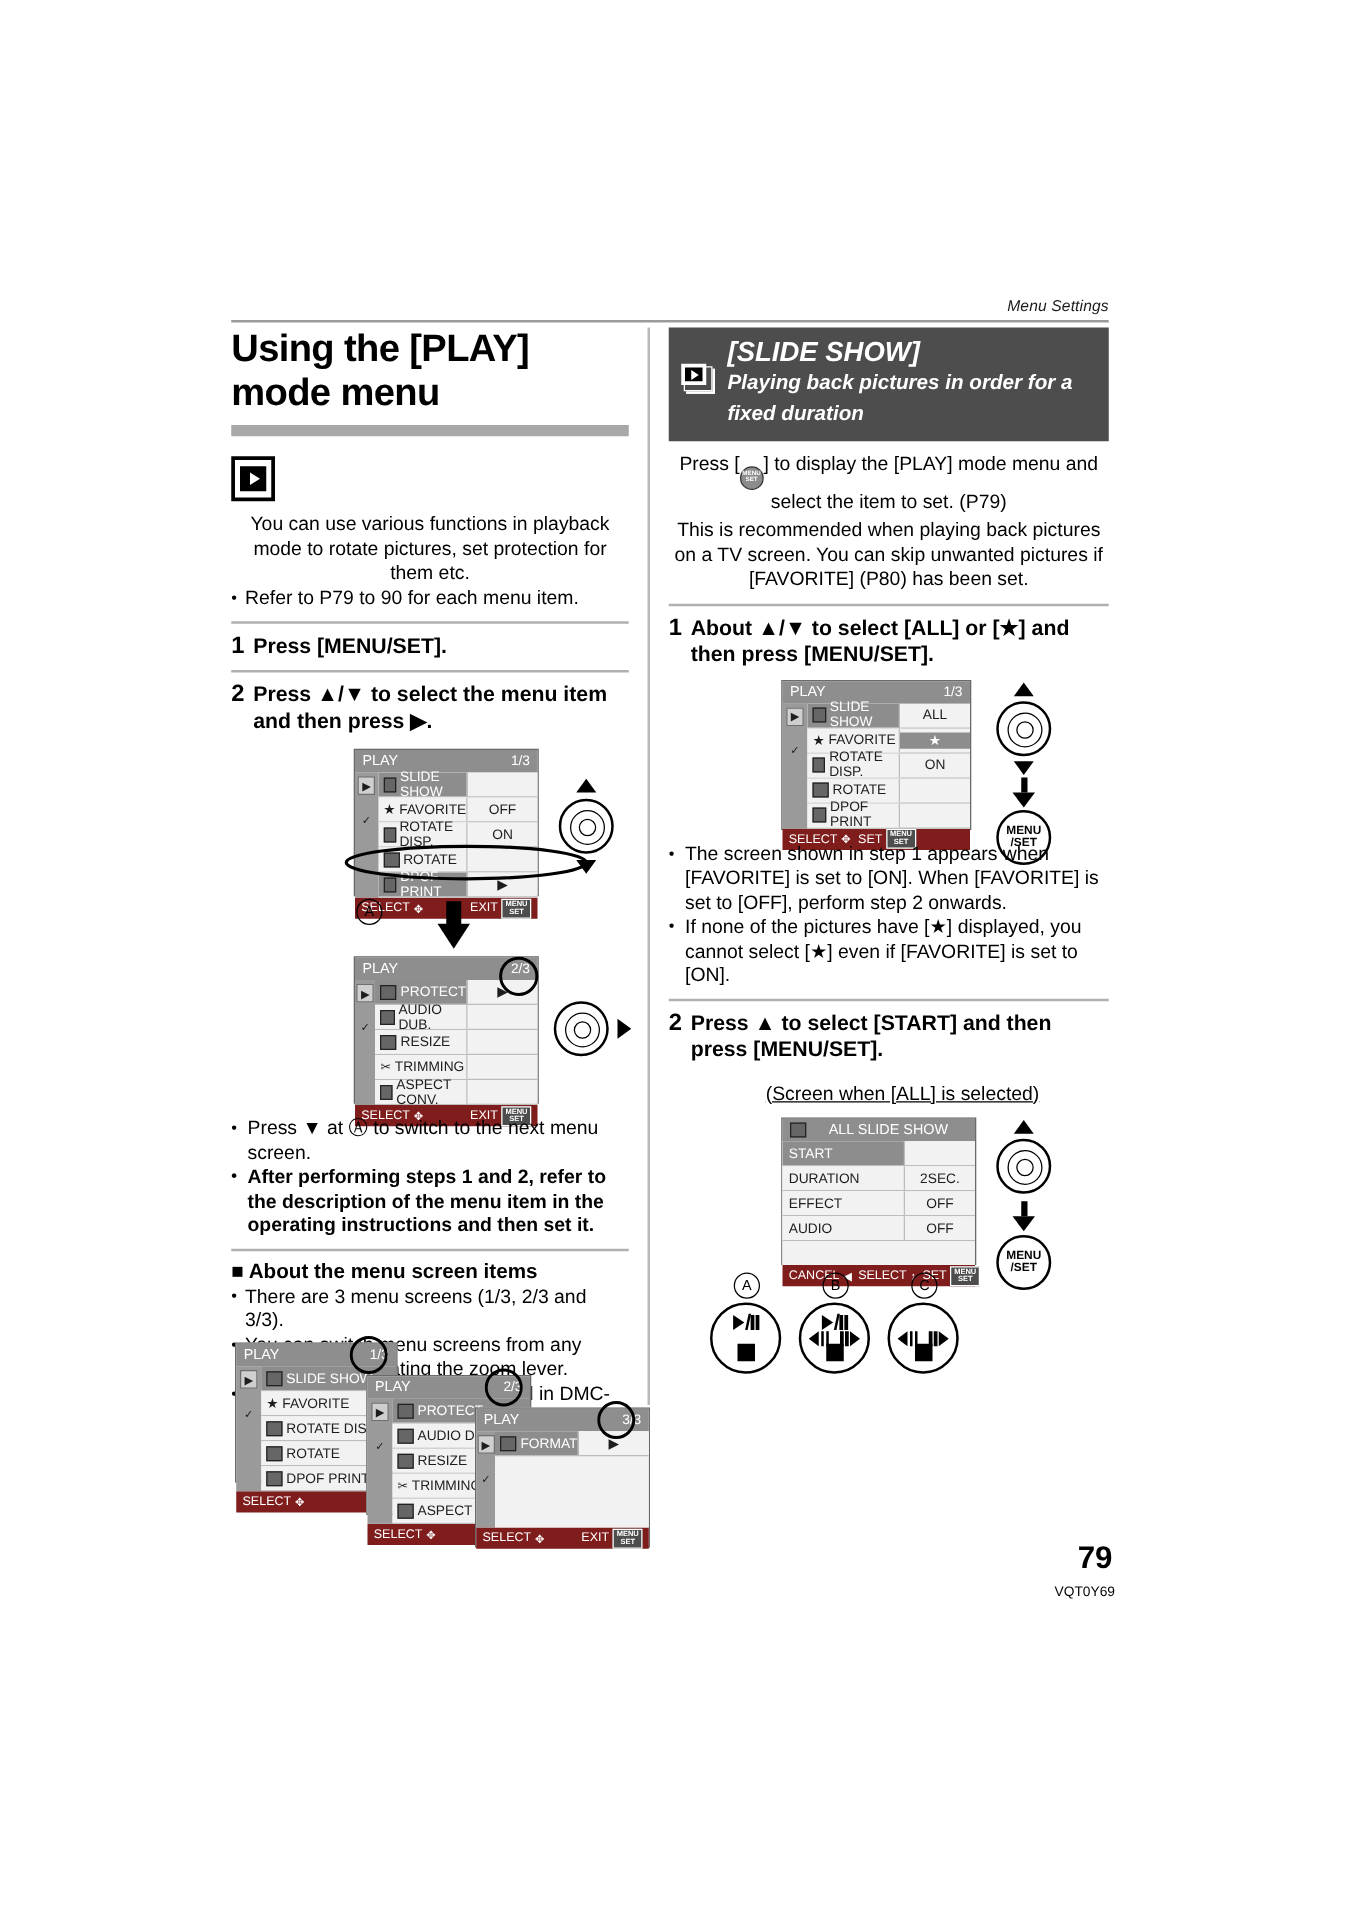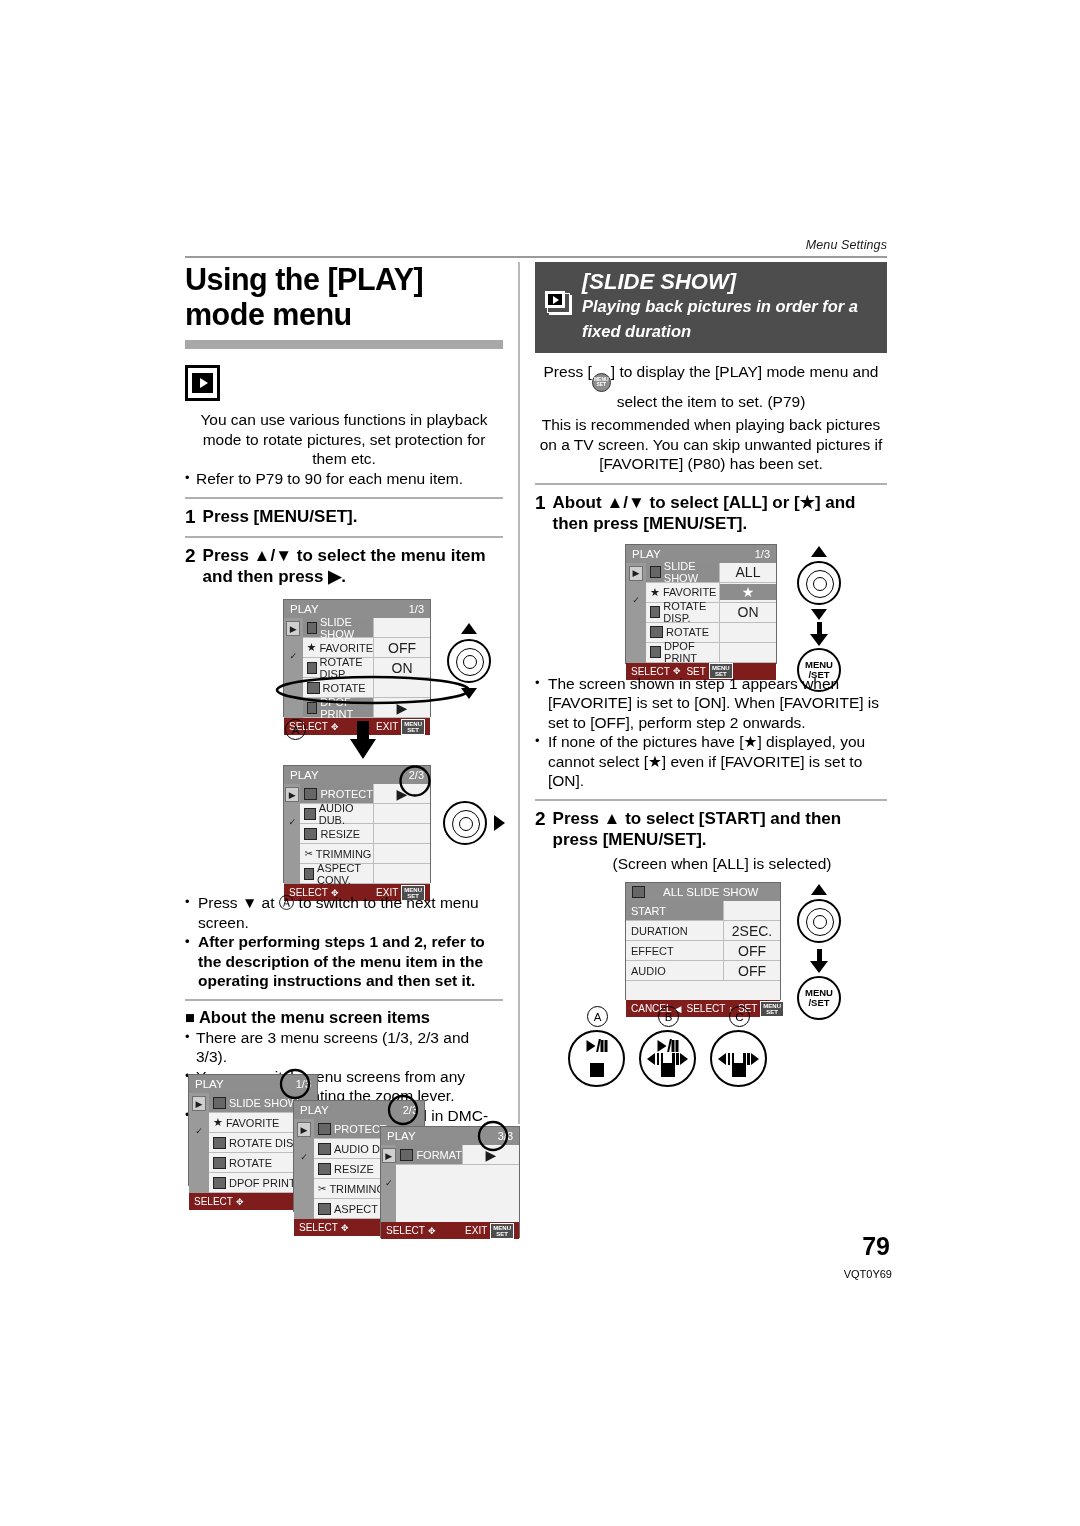--- a/index.html
+++ b/index.html
@@ -64,21 +64,21 @@
   .lcd .tbar .pg{font-size:11px;color:#fff;}
   .lcd .bodyarea{display:flex;}
   .lcd .tabs{width:20px;background:#9a9a9a;display:flex;flex-direction:column;
         align-items:center;padding-top:3px;gap:12px;}
   .lcd .tab{width:14px;height:15px;background:#cfcfcf;border:1px solid #6f6f6f;
         display:flex;align-items:center;justify-content:center;font-size:9px;box-sizing:border-box;}
   .lcd .rows{flex:1;}
   .lcd .row{display:flex;height:19px;align-items:center;border-bottom:1px solid #bdbdbd;background:#f2f2f2;}
   .lcd .row .lbl{flex:1;display:flex;align-items:center;gap:3px;padding-left:4px;
         background:#f2f2f2;height:100%;box-sizing:border-box;border-right:1px solid #bdbdbd;}
-  .lcd .row .val{width:56px;text-align:center;font-size:14px;}
+  .lcd .row .val{width:56px;text-align:center;font-size:11px;}
   .lcd .row.sel .lbl{background:#8d8d8d;color:#fff;}
   .lcd .row.selval .val{background:#8d8d8d;color:#fff;}
   .lcd .fbar{background:#7f1d1d;color:#fff;height:17px;display:flex;align-items:center;
         justify-content:space-between;padding:0 5px;font-size:10px;}
   .lcd .fbar .grp{display:flex;align-items:center;gap:3px;}
   .micon{display:inline-block;font-size:9px;}
   .setbadge{display:inline-block;background:#4d4d4d;color:#fff;font-size:6px;line-height:6px;
      padding:1px 2px;border:1px solid #fff;text-align:center;}
   .setbadge b{display:block;font-size:6px;line-height:6px;}
 
@@ -615,21 +615,21 @@
     <ul class="bul ind" style="margin-top:8px;font-size:15.5px;line-height:19.5px;">
       <li>The screen shown in step 1 appears when [FAVORITE] is set to [ON]. When [FAVORITE] is set to [OFF], perform step 2 onwards.</li>
       <li>If none of the pictures have [★] displayed, you cannot select [★] even if [FAVORITE] is set to [ON].</li>
     </ul>
 
     <hr class="rule" style="margin-top:8px;">
     <div class="step">
       <span class="num">2</span>
       <span class="txt">Press ▲ to select [START] and then press [MENU/SET].</span>
     </div>
-    <p class="body" style="margin-top:4px;margin-left:22px;">(Screen when [ALL] is selected)</p>
+    <p class="body" style="margin-top:16px;margin-left:22px;text-decoration:underline;">(Screen when [ALL] is selected)</p>
 
     <div style="position:relative;height:122px;margin-top:9px;">
       <div class="lcd" style="position:absolute;left:90px;top:0;width:156px;height:118px;">
         <div class="tbar" style="justify-content:flex-start;gap:18px;">
           <span class="sqicon"></span>
           <span>ALL SLIDE SHOW</span>
         </div>
         <div class="rows" style="background:#f2f2f2;">
           <div class="row sel">
             <span class="lbl" style="padding-left:5px;">START</span>

